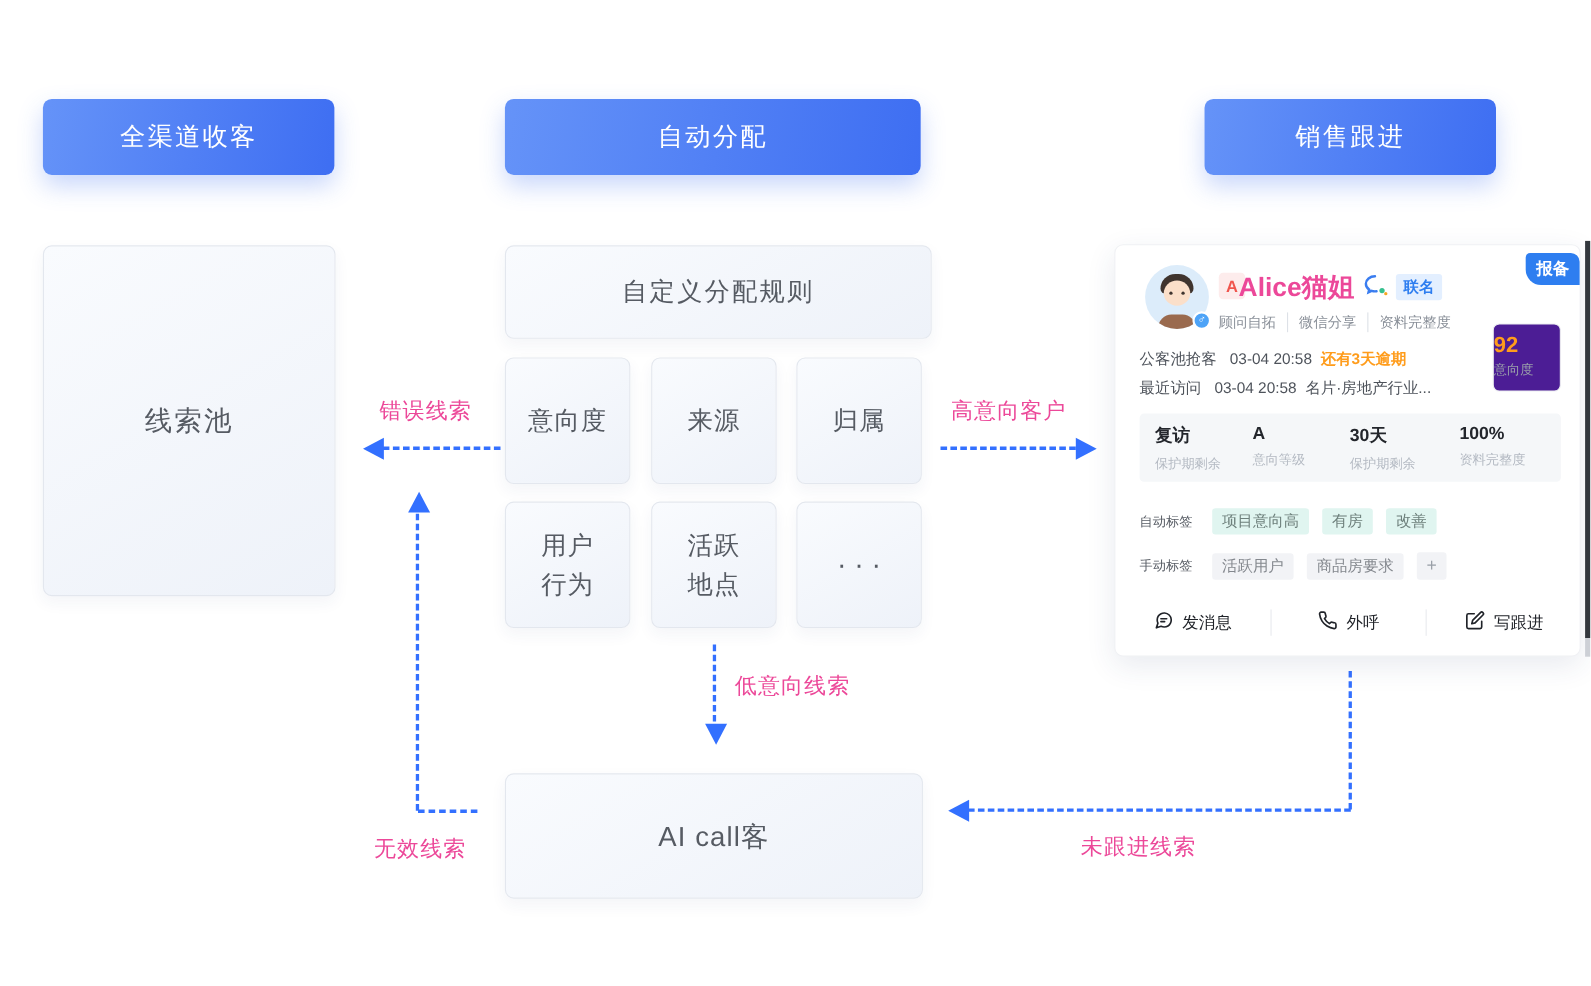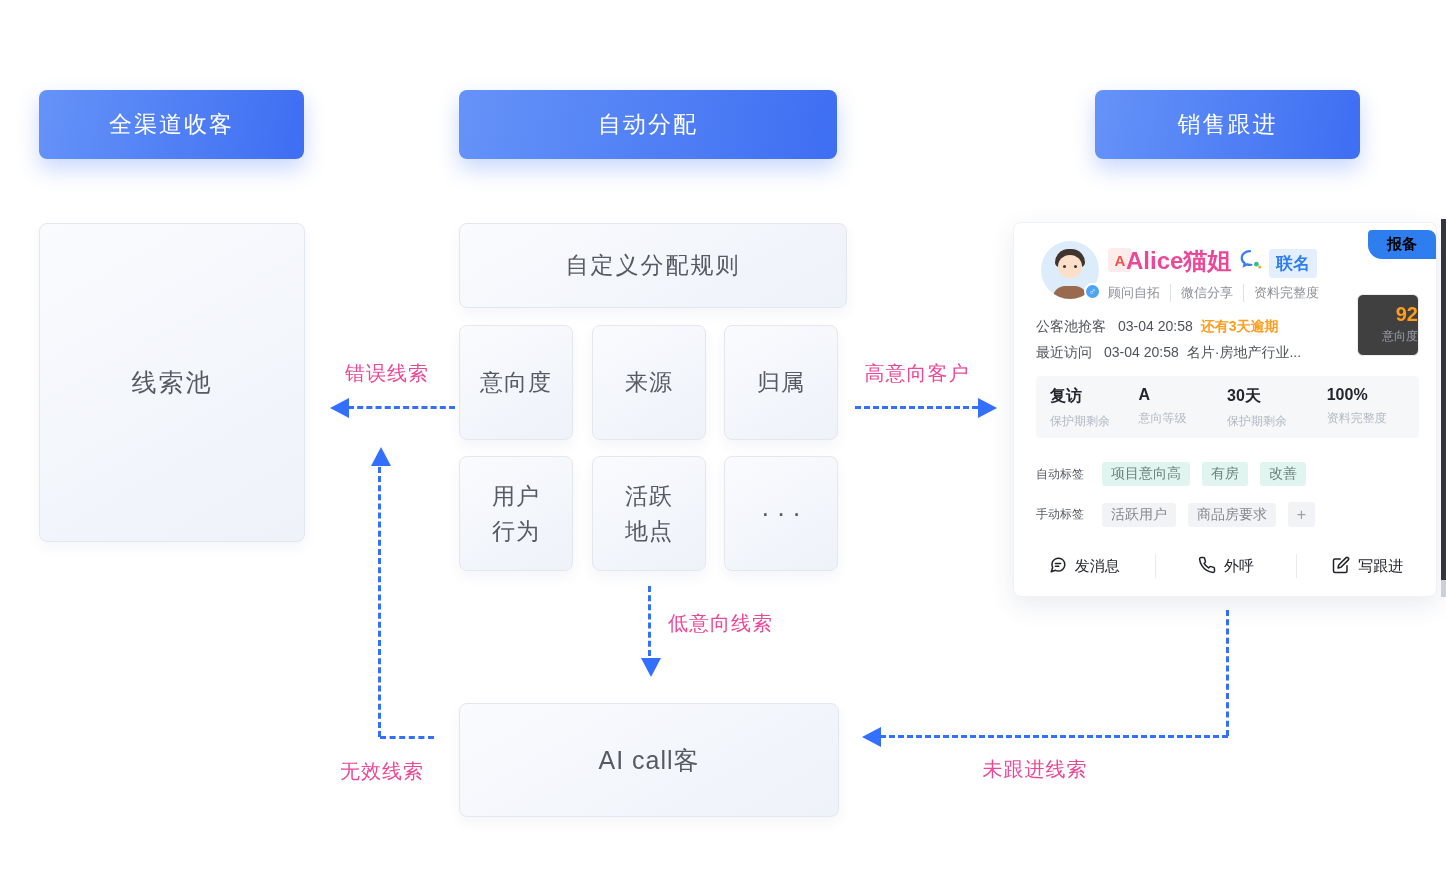--- a/index.html
+++ b/index.html
@@ -39,22 +39,22 @@
   .ah-left  { border-top:10px solid transparent; border-bottom:10px solid transparent; border-right:19px solid #3370ff; }
   .ah-right { border-top:10px solid transparent; border-bottom:10px solid transparent; border-left:19px solid #3370ff; }
   .ah-up    { border-left:10px solid transparent; border-right:10px solid transparent; border-bottom:19px solid #3370ff; }
   .ah-down  { border-left:10px solid transparent; border-right:10px solid transparent; border-top:19px solid #3370ff; }
   .flow-label { position:absolute; color:#ec4899; font-size:20px; letter-spacing:1px; }
 
   
   .card { position:absolute; left:1013px; top:222px; width:424px; height:375px;
           background:#fff; border:1px solid #f0f1f4; border-radius:8px;
           box-shadow:0 8px 26px rgba(40,60,110,.10); }
-  .corner-badge { position:absolute; right:0; top:7px; width:68px; height:29px;
-          background:#2e7ef0; color:#000000; font-size:15px; font-weight:bold;
+  .corner-badge { position:absolute; right:0; top:7px; width:49px; height:29px;
+          background:#2e7ef0; color:#ffffff; font-size:15px; font-weight:bold;
           border-radius:4px 8px 0 14px; display:flex; align-items:center; justify-content:center; }
   .edge-strip { position:absolute; left:1441px; top:219px; width:5px; height:361px; background:#33373d; }
   .edge-strip2 { position:absolute; left:1441px; top:580px; width:5px; height:17px; background:#cdd0d6; }
 
   .avatar { position:absolute; left:27px; top:18px; width:58px; height:58px; }
   .av-clip { width:58px; height:58px; border-radius:50%; background:#dcecfa; overflow:hidden; position:relative; }
   .av-hair { position:absolute; top:8px; left:14px; width:30px; height:18px; background:#3f342e; border-radius:15px 15px 5px 5px; }
   .av-face { position:absolute; top:14px; left:17px; width:24px; height:23px; background:#fbdfc9; border-radius:50%; }
   .av-eye  { position:absolute; top:24px; width:3px; height:3px; background:#3f342e; border-radius:50%; }
   .av-eye.l { left:22px; } .av-eye.r { left:33px; }
@@ -62,33 +62,33 @@
   .av-gender { position:absolute; right:-2px; bottom:-1px; width:17px; height:17px; border-radius:50%;
                background:#4da3f7; border:2px solid #fff; color:#fff; font-size:10px;
                display:flex; align-items:center; justify-content:center; }
 
   .grade { position:absolute; left:94px; top:25px; width:24px; height:24px; border-radius:4px;
            background:#fdecec; color:#f0554d; font-size:15px; font-weight:bold;
            display:flex; align-items:center; justify-content:center; }
   .cname { position:absolute; left:112px; top:22px; font-size:24px; font-weight:bold; color:#ec4899; }
   .wecom { position:absolute; left:225px; top:26px; }
   .joint { position:absolute; left:255px; top:26px; background:#e3efff; color:#2e7ef0;
-           font-size:17px; font-weight:bold; padding:3px 7px; border-radius:3px; }
+           font-size:14px; font-weight:bold; padding:3px 7px; border-radius:3px; }
   .sources { position:absolute; left:94px; top:61px; display:flex; list-style:none; }
   .sources li { color:#8a9099; font-size:13px; }
   .sources li + li { border-left:1px solid #dde1e7; padding-left:10px; margin-left:10px; }
 
   .info-row { position:absolute; left:22px; font-size:14px; color:#4e535b; white-space:nowrap; }
   .ir-1 { top:95px; } .ir-2 { top:121px; }
   .info-row .lbl { margin-right:12px; }
   .info-row .tm  { margin-right:8px; }
   .ir-1 .extra { color:#ff9c1b; font-weight:bold; }
 
   .score { position:absolute; left:343px; top:71px; width:62px; height:62px;
-           border:1px solid #ecedf1; border-radius:6px; text-align:right; background:#404040; }
+           border:1px solid #ecedf1; border-radius:6px; text-align:left; background:#4c1d95; }
   .score .val { color:#ff9c1b; font-size:20px; font-weight:bold; margin-top:8px; }
   .score .lab { color:#9aa0aa; font-size:12px; margin-top:2px; }
 
   .stats { position:absolute; left:22px; top:153px; width:383px; height:62px;
            background:#f5f7f9; border-radius:4px; display:flex; padding:10px 0 0 14px; }
   .stat { flex:0 0 24%; }
   .stat:nth-child(3) { flex-basis:27%; }
   .stat .v { font-size:16px; font-weight:bold; color:#23262c; }
   .stat .l { font-size:12px; color:#b3b9c2; margin-top:6px; }
 

